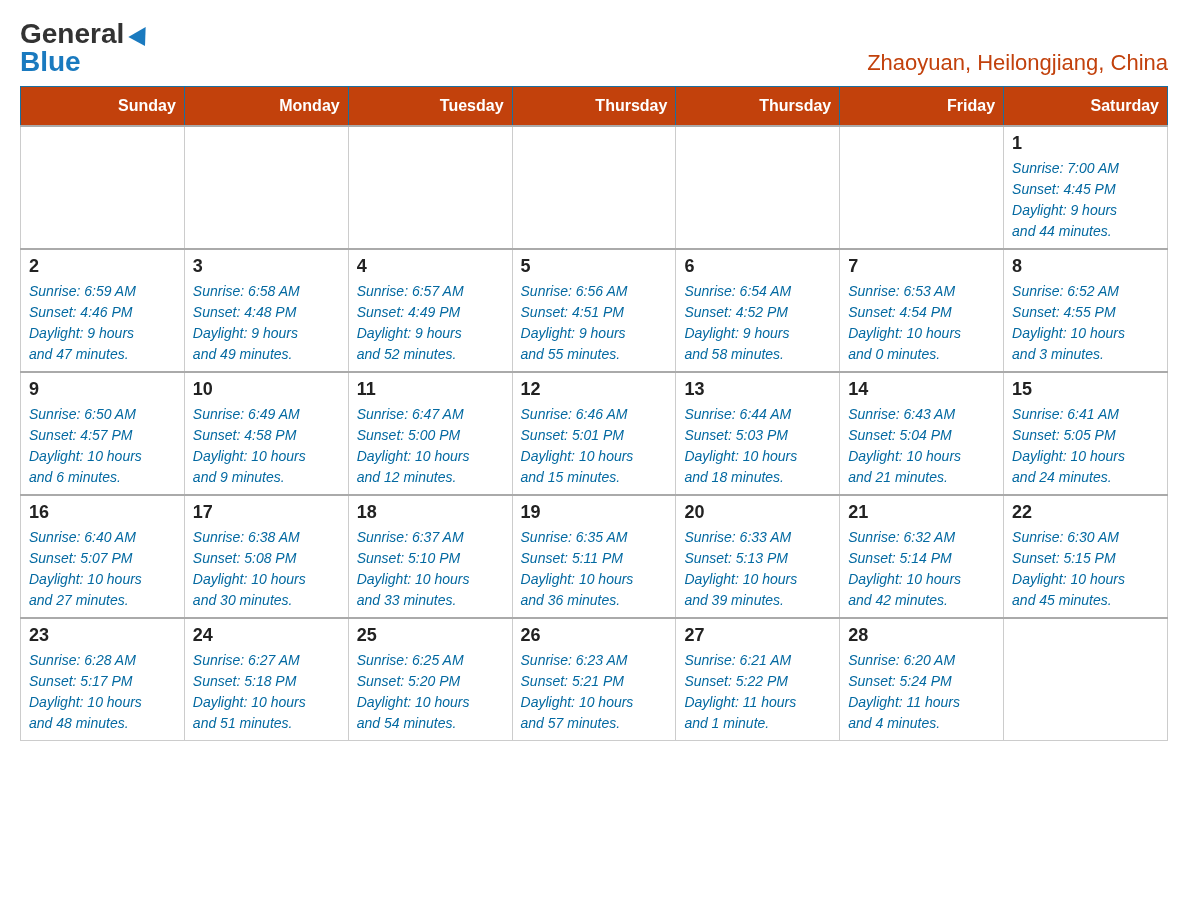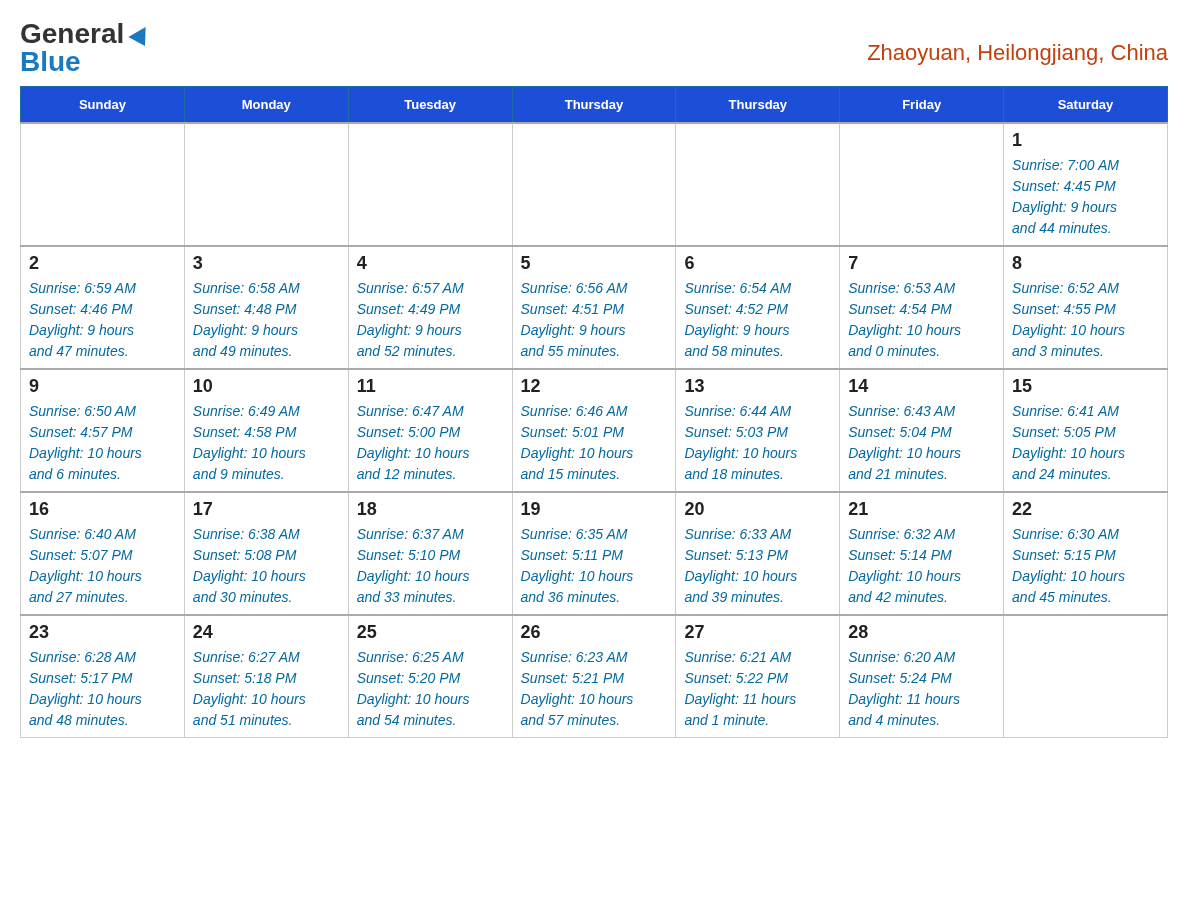--- a/index.html
+++ b/index.html
@@ -6,21 +6,21 @@
     body {
       font-family: Arial, sans-serif;
       background: #fff;
       padding: 20px;
       width: 1188px;
       min-height: 918px;
     }
     .header {
       display: flex;
       justify-content: space-between;
-      align-items: flex-start;
+      align-items: flex-end;
       margin-bottom: 10px;
     }
     .logo {
       display: flex;
       flex-direction: column;
       align-items: flex-start;
     }
     .logo-general {
       font-size: 28px;
       font-weight: bold;
@@ -57,26 +57,26 @@
       font-size: 22px;
       color: #c2410c;
       margin-top: 20px;
     }
     .calendar {
       width: 100%;
       border-collapse: collapse;
       margin-top: 10px;
     }
     .calendar th {
-      background-color: #1d4ed8;
+      background-color: #c2410c;
       color: #fff;
-      font-size: 13px;
+      font-size: 16px;
       font-weight: bold;
       padding: 10px 8px;
-      text-align: center;
+      text-align: right;
       border: 1px solid #1a6fa0;
     }
     .calendar td {
       vertical-align: top;
       border: 1px solid #ccc;
       padding: 6px 8px;
       width: 14.28%;
       min-height: 100px;
       font-size: 13px;
       color: #333;

